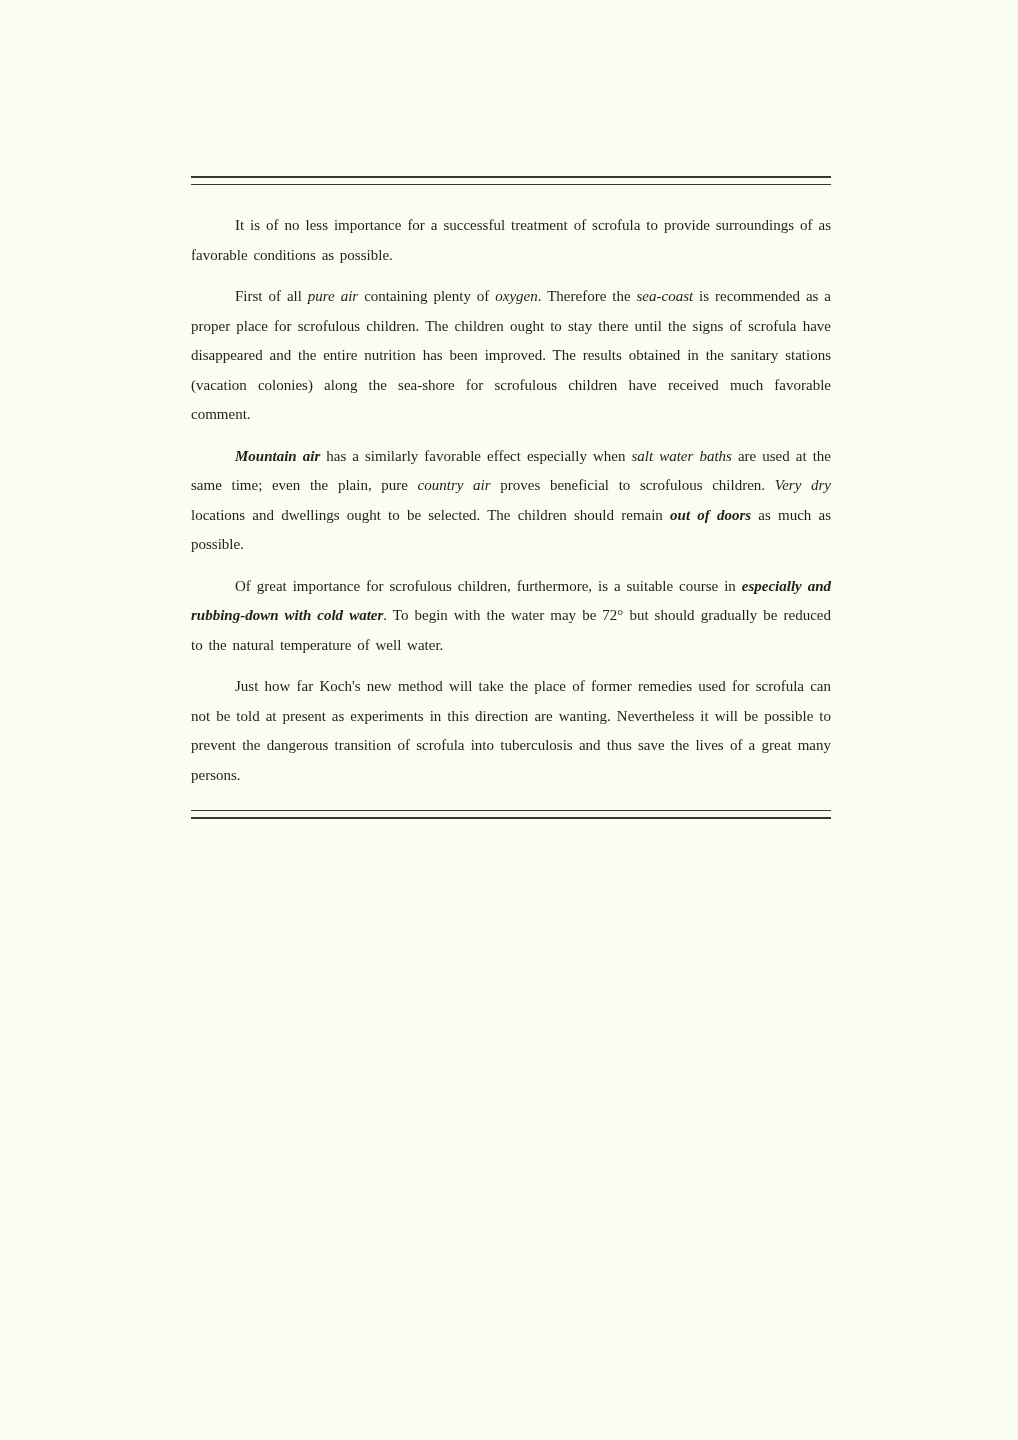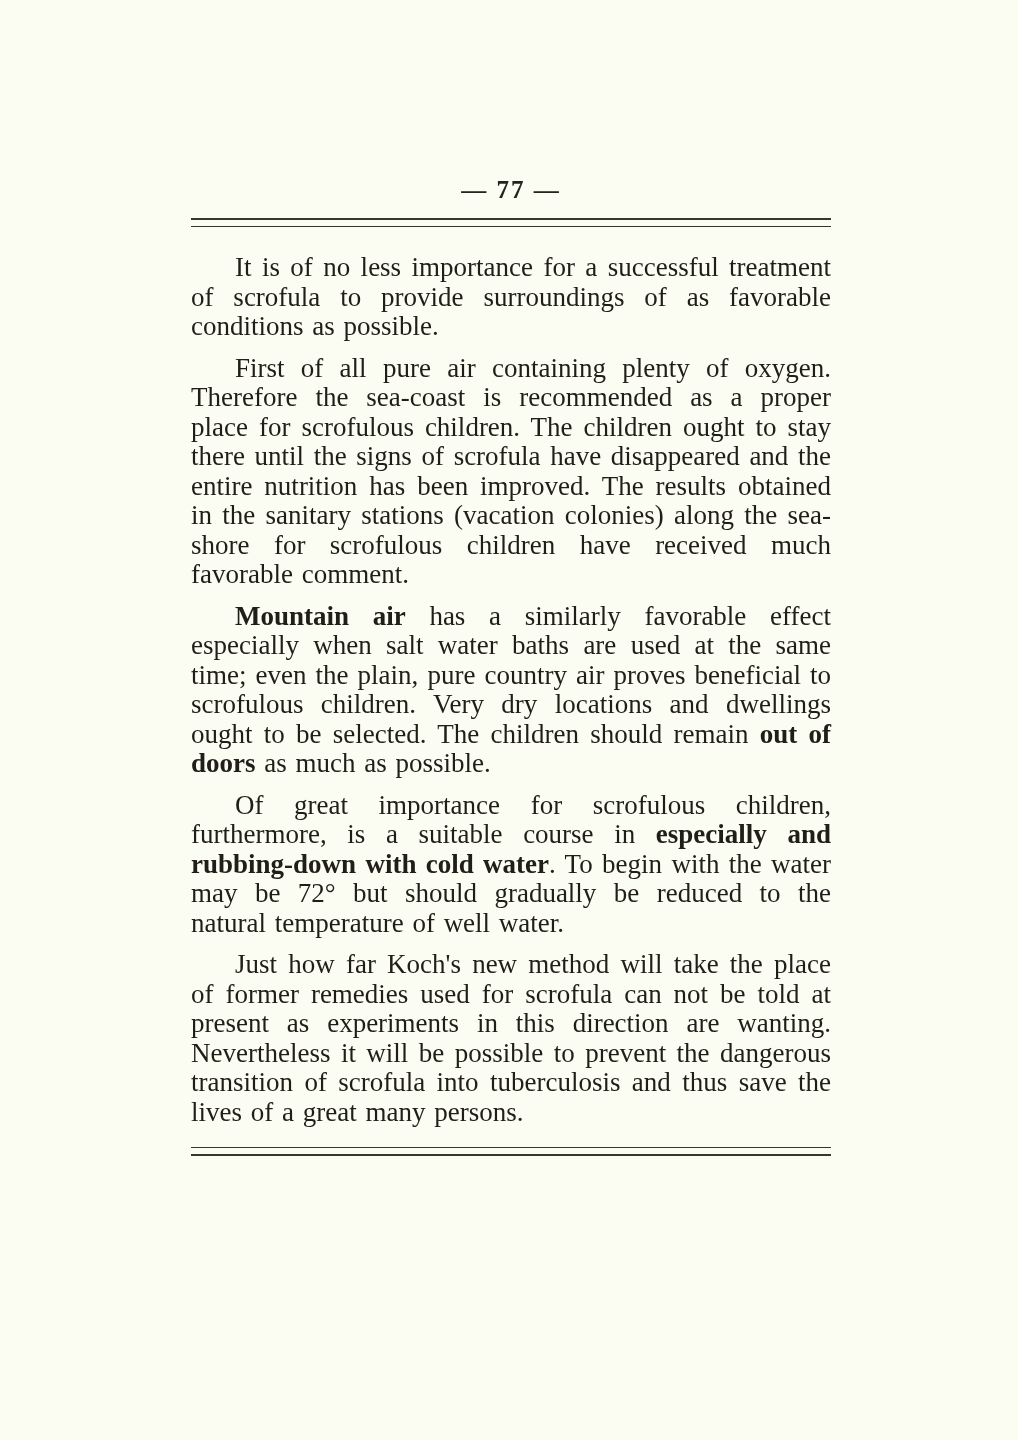--- a/index.html
+++ b/index.html
@@ -39,41 +39,41 @@
   .rule.bottom {
     border-top: 1px solid #3a352e;
     border-bottom: 2px solid #3a352e;
     margin-top: 20px;
   }
   .content {
     margin-top: 26px;
   }
   .para {
     margin: 0 0 12px 0;
-    font-size: 27px;
+    font-size: 15px;
     line-height: 29.5px;
     text-align: justify;
     text-indent: 44px;
     word-spacing: 2px;
   }
   .para:last-child {
     margin-bottom: 14px;
   }
   .it {
+    font-style: italic;
   }
   .bd {
     font-weight: bold;
   }
 </style>
 </head>
 <body>
 
 <div class="sheet">
   <div class="column">
-    <div class="page-number">— 77 —</div>
     <div class="rule top"></div>
     <div class="content">
         <p class="para"><span>It is of no less importance for a successful treatment of scrofula to provide surroundings of as favorable conditions as possible.</span></p>
         <p class="para"><span>First of all </span><span class="it">pure air</span><span> containing plenty of </span><span class="it">oxygen</span><span>. Therefore the </span><span class="it">sea-coast</span><span> is recommended as a proper place for scrofulous children.  The children ought to stay there until the signs of scrofula have disappeared and the entire nutrition has been improved.  The results obtained in the sanitary stations (vacation colonies) along the sea-shore for scrofulous children have received much favorable comment.</span></p>
         <p class="para"><span class="it bd">Mountain air</span><span> has a similarly favorable effect especially when </span><span class="it">salt water baths</span><span> are used at the same time; even the plain, pure </span><span class="it">country air</span><span> proves beneficial to scrofulous children.  </span><span class="it">Very dry</span><span> locations and dwellings ought to be selected.  The children should remain </span><span class="it bd">out of doors</span><span> as much as possible.</span></p>
         <p class="para"><span>Of great importance for scrofulous children, furthermore, is a suitable course in </span><span class="it bd">especially and rubbing-down with cold water</span><span>.  To begin with the water may be 72° but should gradually be reduced to the natural temperature of well water.</span></p>
         <p class="para"><span>Just how far Koch's new method will take the place of former remedies used for scrofula can not be told at present as experiments in this direction are wanting.  Nevertheless it will be possible to prevent the dangerous transition of scrofula into tuberculosis and thus save the lives of a great many persons.</span></p>
       </div>
     <div class="rule bottom"></div>
   </div>

